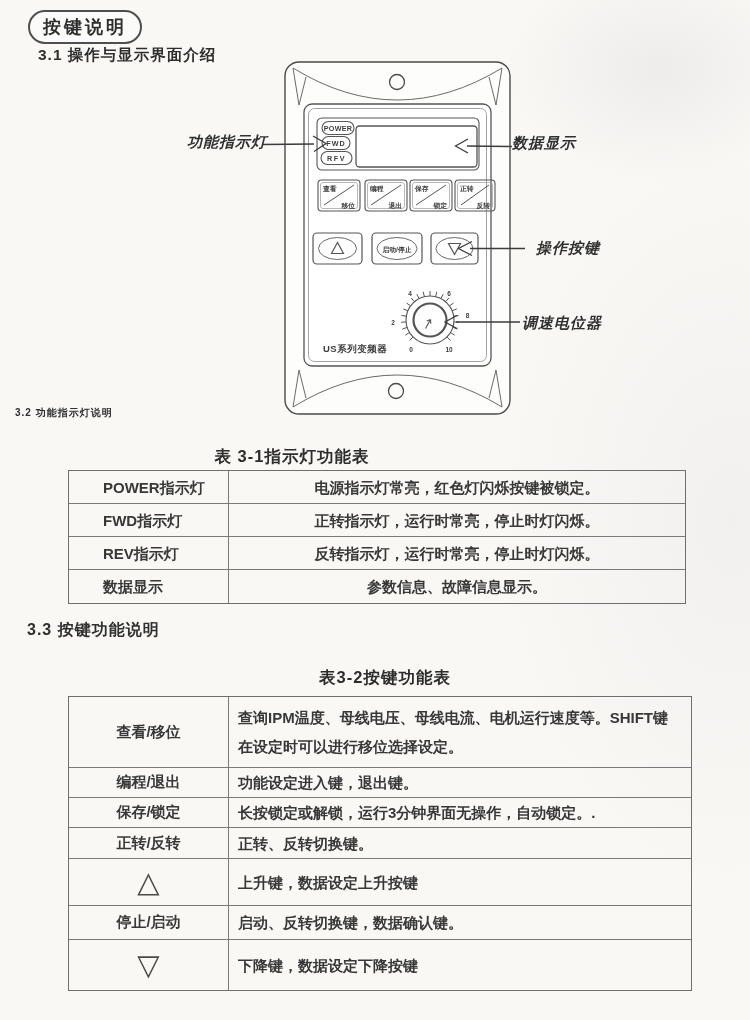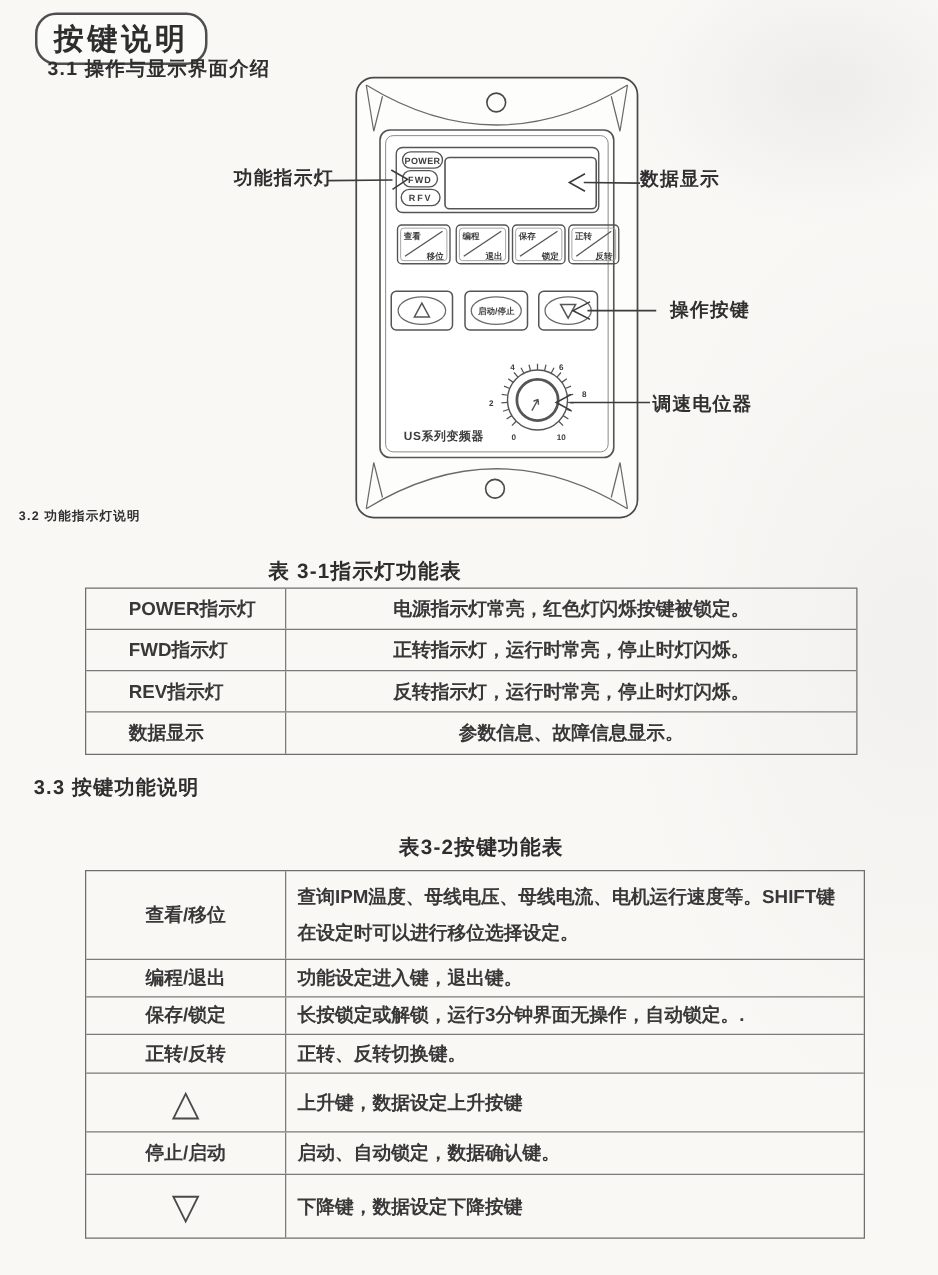--- a/index.html
+++ b/index.html
@@ -9,28 +9,28 @@
     color:#383838;
     background:
       radial-gradient(ellipse 220px 160px at 660px 70px, rgba(175,175,182,.16), transparent 70%),
       radial-gradient(ellipse 320px 520px at 730px 520px, rgba(185,185,192,.12), transparent 72%),
       #f9f8f5;
   }
   .abs{position:absolute;}
   .badge{
     left:28px;top:10px;
     border:2px solid #4f4f4f;border-radius:17px;
-    padding:3px 13px;font-size:24px;font-weight:bold;letter-spacing:3px;color:#2e2e2e;
+    padding:3px 13px;font-size:18px;font-weight:bold;letter-spacing:3px;color:#2e2e2e;
     background:rgba(255,255,255,.4);
   }
   .sec{font-size:15.5px;font-weight:bold;color:#2f2f2f;letter-spacing:1px;}
   #sec31{left:38px;top:45px;}
   #sec32{left:15px;top:406px;font-size:10px;}
   #sec33{left:27px;top:620px;font-size:16px;}
-  .callout{font-size:15px;font-weight:bold;color:#303030;letter-spacing:1px;}
+  .callout{font-size:15px;font-weight:bold;color:#303030;letter-spacing:1px;font-style:italic;}
   #lbl-leds{left:187px;top:133px;}
   #lbl-display{left:512px;top:134px;}
   #lbl-opkeys{left:524px;top:239px;margin-left:12px;}
   #lbl-pot{left:522px;top:314px;}
   .tbl-title{font-size:16.5px;font-weight:bold;color:#2d2d2d;text-align:center;letter-spacing:1px;}
   #t1-title{left:147px;top:446px;width:290px;}
   #t2-title{left:250px;top:667px;width:270px;}
   .tbl{border:1.5px solid #6e6e6e;}
   .tr{display:flex;border-bottom:1px solid #7a7a7a;box-sizing:border-box;}
   .tr:last-child{border-bottom:none;}
@@ -193,19 +193,19 @@
   <div class="tr">
     <div class="c1">正转/反转</div>
     <div class="c2">正转、反转切换键。</div>
   </div>
   <div class="tr">
     <div class="c1 sym">△</div>
     <div class="c2">上升键，数据设定上升按键</div>
   </div>
   <div class="tr">
     <div class="c1">停止/启动</div>
-    <div class="c2">启动、自动锁定，数据确认键。</div>
+    <div class="c2">启动、反转切换键，数据确认键。</div>
   </div>
   <div class="tr">
     <div class="c1 sym">▽</div>
     <div class="c2">下降键，数据设定下降按键</div>
   </div>
 </div>
 
 </body></html>

